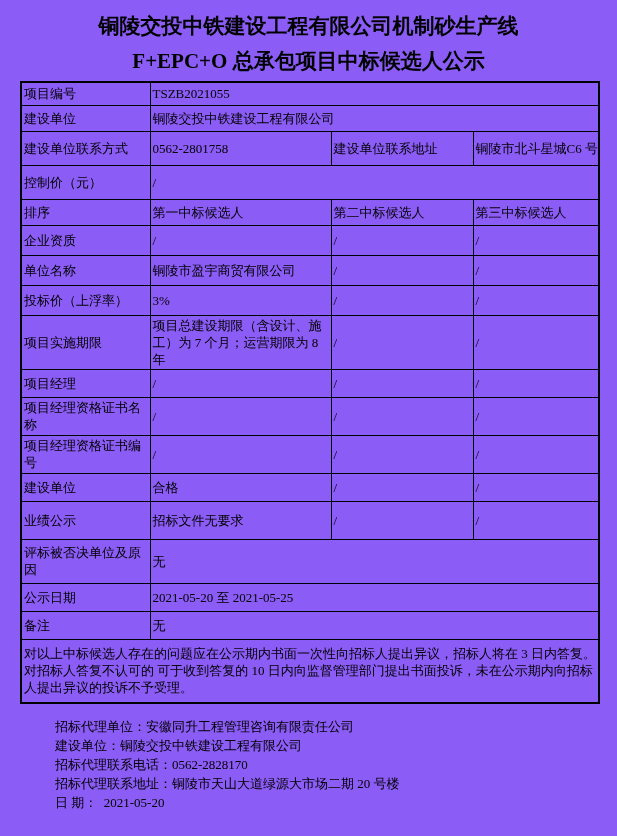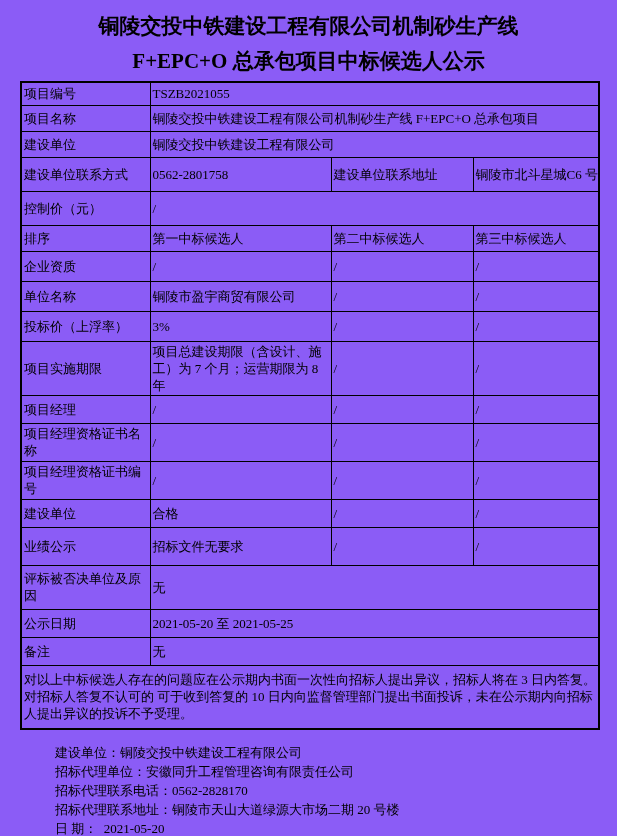--- a/index.html
+++ b/index.html
@@ -48,24 +48,20 @@
     <colgroup>
       <col style="width:129px">
         <col style="width:181px">
         <col style="width:142px">
         <col style="width:126px">
     </colgroup>
     <tbody>
         <tr class="h23">
       <td class="label">项目编号</td>
       <td colspan="3">TSZB2021055</td>
-    </tr>
-    <tr class="h26">
-      <td class="label">项目名称</td>
-      <td colspan="3">铜陵交投中铁建设工程有限公司机制砂生产线 F+EPC+O 总承包项目</td>
     </tr>
     <tr class="h26">
       <td class="label">建设单位</td>
       <td colspan="3">铜陵交投中铁建设工程有限公司</td>
     </tr>
     <tr class="h34">
       <td class="label">建设单位联系方式</td>
       <td>0562-2801758</td>
       <td class="label">建设单位联系地址</td>
       <td class="nowrap">铜陵市北斗星城C6 号楼</td>
@@ -146,20 +142,20 @@
       <td class="label">备注</td>
       <td colspan="3">无</td>
     </tr>
     <tr class="h64">
       <td colspan="4" class="notice-cell">对以上中标候选人存在的问题应在公示期内书面一次性向招标人提出异议，招标人将在 3 日内答复。对招标人答复不认可的 可于收到答复的 10 日内向监督管理部门提出书面投诉，未在公示期内向招标人提出异议的投诉不予受理。</td>
     </tr>
   </tbody>
     </table>
 
   <div class="footer">
+    <div>招标代理单位：安徽同升工程管理咨询有限责任公司</div>
     <div>建设单位：铜陵交投中铁建设工程有限公司</div>
-    <div>招标代理单位：安徽同升工程管理咨询有限责任公司</div>
     <div>招标代理联系电话：0562-2828170</div>
     <div>招标代理联系地址：铜陵市天山大道绿源大市场二期 20 号楼</div>
     <div>日 期：  2021-05-20</div>
   </div>
 
 </div>
 
 </body></html>

